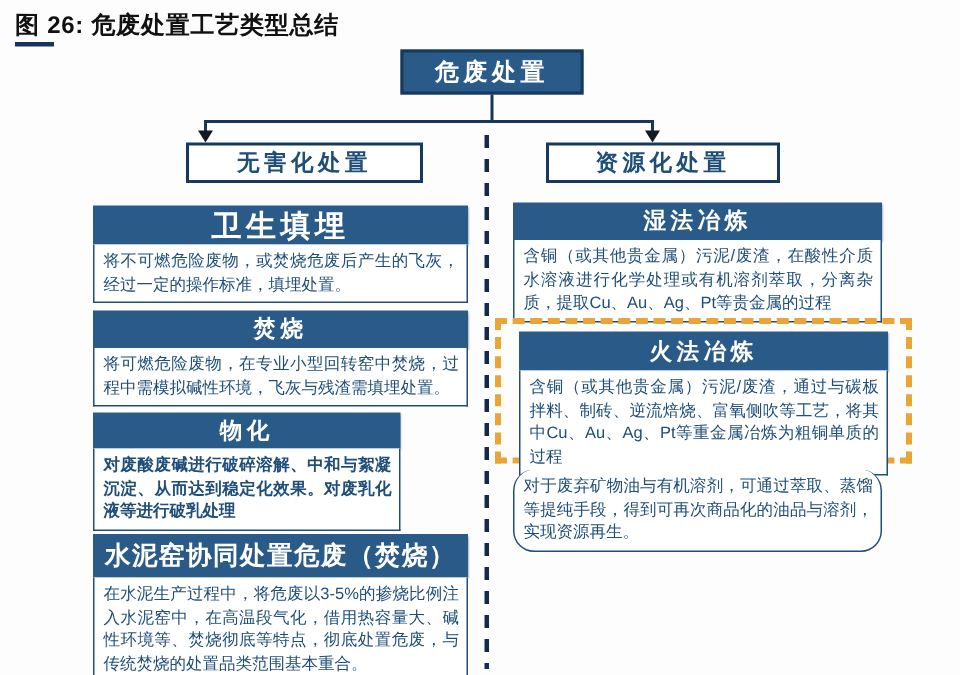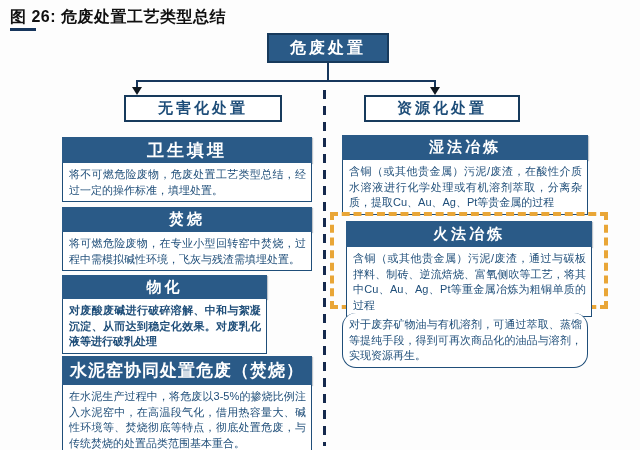--- a/index.html
+++ b/index.html
@@ -70,22 +70,22 @@
   <div class="cline" style="left:434px;top:80px;width:2px;height:8px;"></div>
   <div class="arrow-down" style="left:132px;top:87px;"></div>
   <div class="arrow-down" style="left:430px;top:87px;"></div>
 
   <div class="branch-box" style="left:124px;top:95px;width:158px;">无害化处置</div>
   <div class="branch-box" style="left:364px;top:95px;width:156px;">资源化处置</div>
 
   <div class="divider"></div>
 
   <div class="section" style="left:62px;top:137px;width:250px;">
-    <div class="sec-header" style="height:26px;font-size:17px;">卫生填埋</div>
-    <div class="sec-desc" style="min-height:34px;">将不可燃危险废物，危废处置工艺类型总结，经过一定的操作标准，填埋处置。</div>
+    <div class="sec-header" style="height:26px;font-size:20px;">卫生填埋</div>
+    <div class="sec-desc" style="min-height:34px;">将不可燃危险废物，或焚烧危废后产生的飞灰，经过一定的操作标准，填埋处置。</div>
   </div>
 
   <div class="section" style="left:62px;top:207px;width:250px;">
     <div class="sec-header" style="height:25px;font-size:15px;">焚烧</div>
     <div class="sec-desc" style="min-height:32px;">将可燃危险废物，在专业小型回转窑中焚烧，过程中需模拟碱性环境，飞灰与残渣需填埋处置。</div>
   </div>
 
   <div class="section" style="left:62px;top:275px;width:205px;">
     <div class="sec-header" style="height:24px;font-size:15px;">物化</div>
     <div class="sec-desc" style="min-height:46px;font-weight:bold;">对废酸废碱进行破碎溶解、中和与絮凝沉淀、从而达到稳定化效果。对废乳化液等进行破乳处理</div>

